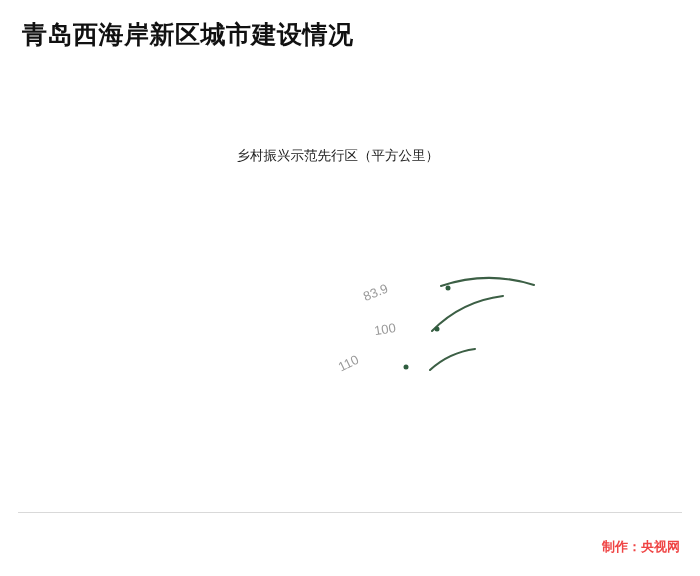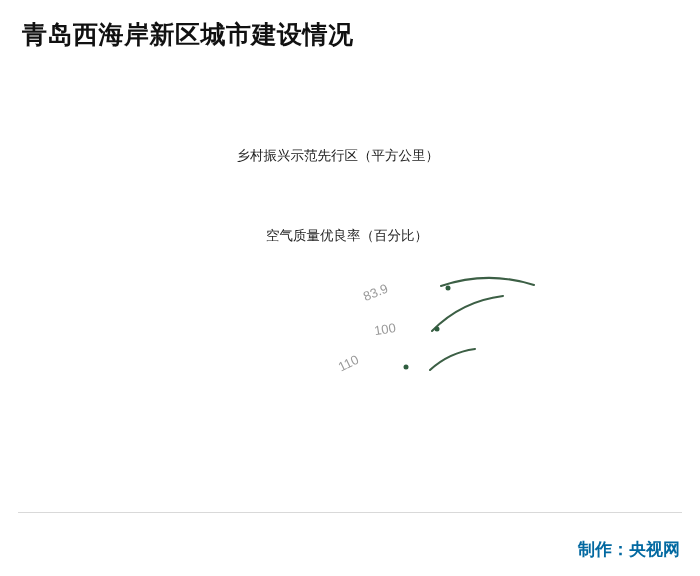--- a/index.html
+++ b/index.html
@@ -94,44 +94,43 @@
     font-size: 11.5px;
     font-weight: bold;
     color: #222222;
     white-space: nowrap;
   }
 
   .credit-text {
     position: absolute;
     right: 20px;
     top: 538px;
-    font-size: 17px;
+    font-size: 13px;
     font-weight: bold;
-    color: #0369a1;
+    color: #ef4444;
     white-space: nowrap;
   }
 </style>
 </head>
 <body>
 
 <div class="chart-root">
 
   <div class="title">青岛西海岸新区城市建设情况</div>
 
   <div class="plot-area">
 
     <svg class="arc-svg" viewBox="0 0 700 400">
 
       <path d="M 404 222 A 150 150 0 0 1 497 221" fill="none" stroke="#3c5f45" stroke-width="2.1" stroke-linecap="round"></path>
       <path d="M 395 267 A 120 120 0 0 1 466 232" fill="none" stroke="#3c5f45" stroke-width="2.1" stroke-linecap="round"></path>
       <path d="M 393 306 A 83 83 0 0 1 438 285" fill="none" stroke="#3c5f45" stroke-width="2.1" stroke-linecap="round"></path>
     </svg>
 
     <div class="cat-label" style="left:402px; top:92px;">乡村振兴示范先行区（平方公里）</div>
-    <div class="cat-label" style="left:391px; top:172px;">空气质量优良率（百分比）</div>
 
     <div class="value-label" style="left:325px; top:216px; transform: rotate(-22deg);">83.9</div>
     <div class="value-label" style="left:337px; top:256px; transform: rotate(-9deg);">100</div>
     <div class="value-label" style="left:300px; top:287px; transform: rotate(-26deg);">110</div>
 
     <div class="dot" style="left:411px; top:224px;"></div>
     <div class="dot" style="left:400px; top:265px;"></div>
     <div class="dot" style="left:369px; top:303px;"></div>
 
   </div>

